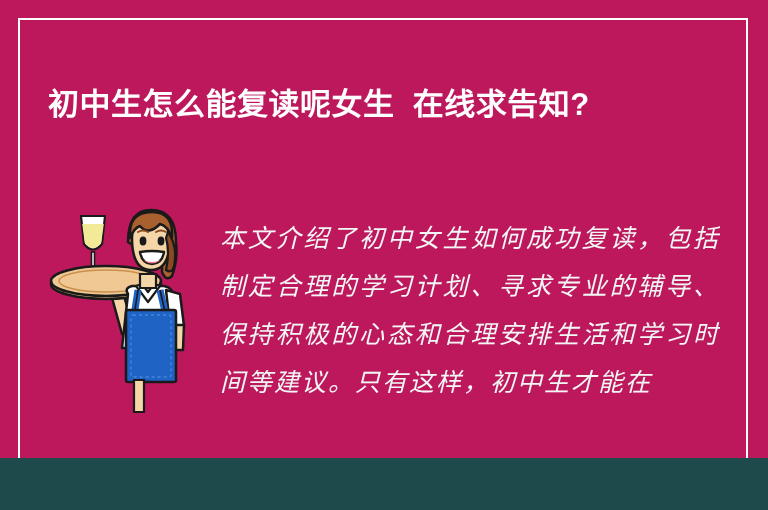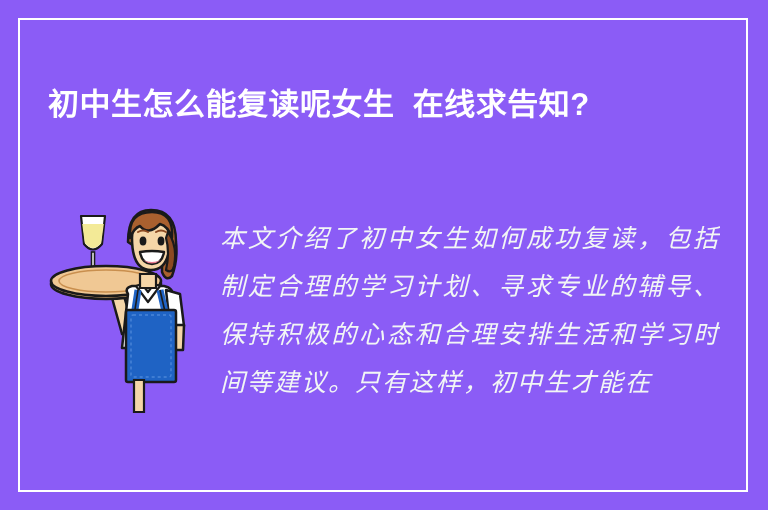--- a/index.html
+++ b/index.html
@@ -11,22 +11,22 @@
     width: 768px;
     height: 510px;
     background: #1f4a4c;
     font-family: "Liberation Sans", sans-serif;
     overflow: hidden;
   }
 
   .card {
     position: relative;
     width: 768px;
-    height: 510px;
-    background: #8b5cf6;
+    height: 458px;
+    background: #be185d;
     box-sizing: border-box;
     overflow: hidden;
   }
 
   
   .frame {
     position: absolute;
     left: 18px;
     top: 18px;
     width: 730px;

